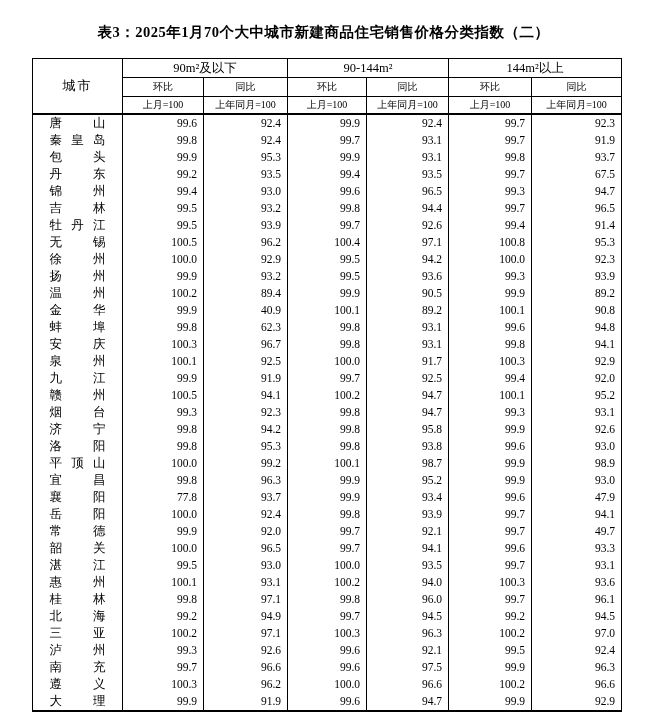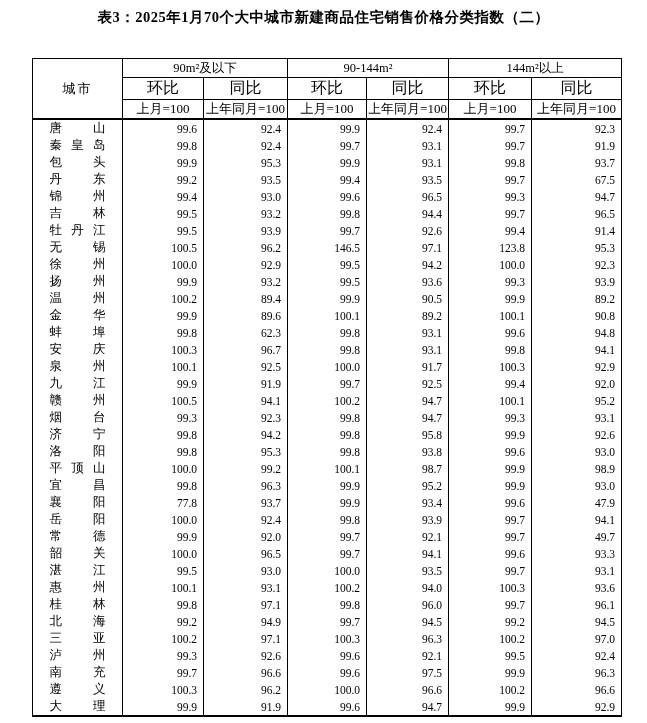--- a/index.html
+++ b/index.html
@@ -7,21 +7,21 @@
   .page {
     position: relative;
     width: 647px;
     height: 723px;
     background: #ffffff;
     overflow: hidden;
     font-family: "Liberation Serif", "DejaVu Serif", serif;
     color: #000000;
   }
   .title {
-    padding-top: 8px;
+    padding-top: 23px;
     text-align: center;
     font-size: 14.5px;
     font-weight: bold;
     letter-spacing: 0.5px;
     white-space: nowrap;
   }
   table.idx {
     position: absolute;
     left: 32px;
     top: 58px;
@@ -31,22 +31,22 @@
   }
   table.idx th, table.idx td {
     border-left: 1px solid #000;
     border-right: 1px solid #000;
     font-weight: normal;
     overflow: hidden;
     white-space: nowrap;
   }
   thead th { border-top: 1px solid #000; border-bottom: 1px solid #000; text-align: center; }
   th.group-h { height: 19px; font-size: 12.5px; }
-  th.metric-h { height: 19px; font-size: 16px; }
-  th.base-h  { height: 17px; font-size: 13px; border-bottom: 2px solid #000; border-radius: 8px; }
+  th.metric-h { height: 19px; font-size: 10px; }
+  th.base-h  { height: 17px; font-size: 10px; border-bottom: 2px solid #000; border-radius: 8px; }
   th.city-h  {
     border-bottom: 2px solid #000;
     font-size: 13px;
     vertical-align: middle;
     letter-spacing: 2px;
     margin-top: 14px;
   }
   tbody td { border-top: none; border-bottom: none; height: 16.88px; vertical-align: middle; }
   tbody tr:last-child td { border-bottom: 2px solid #000; }
   td.num {
@@ -198,23 +198,23 @@
       <td class="num">91.4</td>
     </tr>
 
     <tr>
       <td class="city-cell"><span class="city-box">
               <span>无</span>
               <span>锡</span>
             </span></td>
       <td class="num">100.5</td>
       <td class="num">96.2</td>
-      <td class="num">146.5</td>
+      <td class="num">100.4</td>
       <td class="num">97.1</td>
-      <td class="num">123.8</td>
+      <td class="num">100.8</td>
       <td class="num">95.3</td>
     </tr>
 
     <tr>
       <td class="city-cell"><span class="city-box">
               <span>徐</span>
               <span>州</span>
             </span></td>
       <td class="num">100.0</td>
       <td class="num">92.9</td>
@@ -249,21 +249,21 @@
       <td class="num">99.9</td>
       <td class="num">89.2</td>
     </tr>
 
     <tr>
       <td class="city-cell"><span class="city-box">
               <span>金</span>
               <span>华</span>
             </span></td>
       <td class="num">99.9</td>
-      <td class="num">89.6</td>
+      <td class="num">40.9</td>
       <td class="num">100.1</td>
       <td class="num">89.2</td>
       <td class="num">100.1</td>
       <td class="num">90.8</td>
     </tr>
 
     <tr>
       <td class="city-cell"><span class="city-box">
               <span>蚌</span>
               <span>埠</span>

